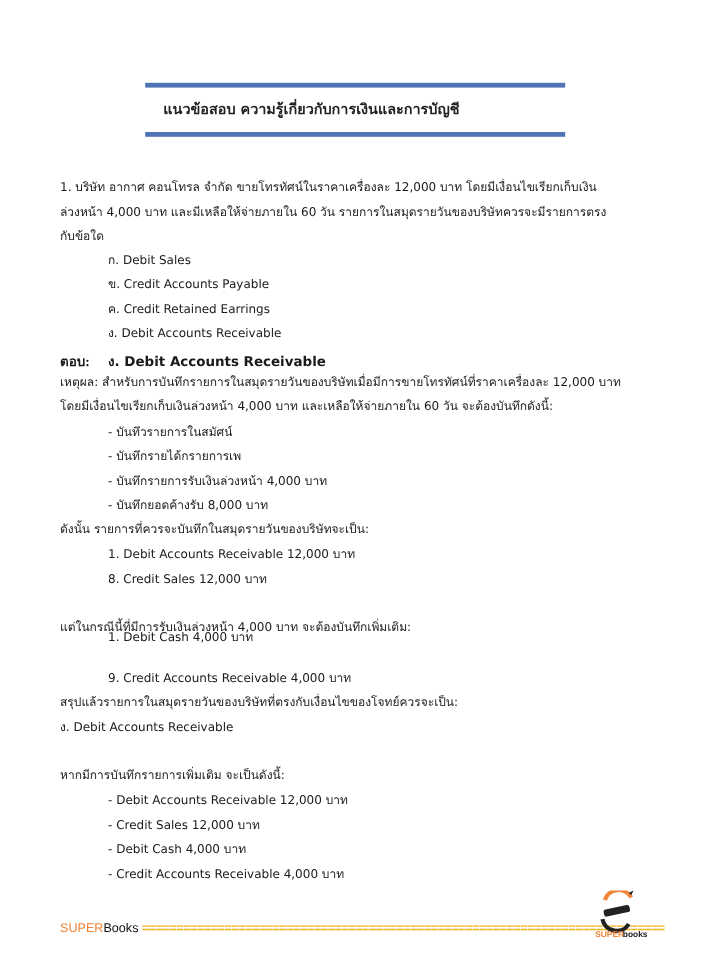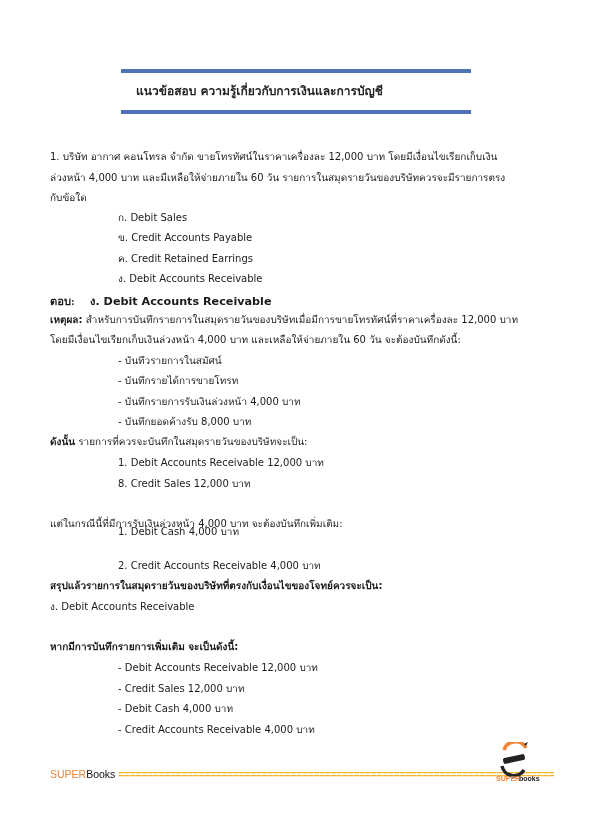--- a/index.html
+++ b/index.html
@@ -2,22 +2,22 @@
 <html><head>
 <meta charset="utf-8">
 <style>
   html, body { margin:0; padding:0; background:#ffffff; }
   body { width:605px; height:815px; position:relative; overflow:hidden;
          font-family:"DejaVu Sans", "Liberation Sans", sans-serif; color:#1a1a1a; }
   .rule { position:absolute; left:121px; width:350px; height:4px; background:#4f73b5; }
   .title { position:absolute; left:0; width:519px; top:81px; text-align:center;
            font-size:12px; font-weight:bold; color:#222; }
   .line { position:absolute; left:50px; font-size:10px; white-space:nowrap; line-height:14px; }
-  .b { font-weight:bold; }
-  .indent1 { left:90px;margin-left:28px; }
+  .b { font-weight:normal; }
+  .indent1 { left:90px; }
   .ans-label { position:absolute; left:50px; font-size:11.2px; font-weight:bold;font-family:Liberation Serif, serif; }
   .ans-text { position:absolute; left:90px; font-size:11.2px; font-weight:bold; }
   .footer { position:absolute; left:50px; top:768px; font-size:10.5px; white-space:nowrap;
             font-family:"Liberation Sans", sans-serif; }
   .footer .super { color:#f0853a; }
   .footer .books { color:#111; }
   .footer .dashes { color:#f2b321; font-weight:bold; letter-spacing:-0.4px; }
   .logo { position:absolute; left:490px; top:742px; width:56px; height:42px; }
 </style>
 </head>
@@ -40,33 +40,33 @@
 
   <div class="ans-label" style="top:292px">ตอบ:</div>
   <div class="ans-text" style="top:292px">ง. Debit Accounts Receivable</div>
 
   <div class="line" style="top:313px">
     <span class="b">เหตุผล:</span><span> สำหรับการบันทึกรายการในสมุดรายวันของบริษัทเมื่อมีการขายโทรทัศน์ที่ราคาเครื่องละ  12,000 บาท</span>
   </div>
   <div class="line" style="top:333px">โดยมีเงื่อนไขเรียกเก็บเงินล่วงหน้า 4,000 บาท และเหลือให้จ่ายภายใน 60 วัน จะต้องบันทึกดังนี้:</div>
 
   <div class="line indent1" style="top:354px">- บันทึวรายการในสมัศน์</div>
-  <div class="line indent1" style="top:374px">- บันทึกรายได้การขายโทรท</div>
+  <div class="line indent1" style="top:374px">- บันทึกรายได้กรายการเพ</div>
   <div class="line indent1" style="top:395px">- บันทึกรายการรับเงินล่วงหน้า 4,000 บาท</div>
   <div class="line indent1" style="top:415px">- บันทึกยอดค้างรับ 8,000 บาท</div>
 
   <div class="line" style="top:435px">
     <span class="b">ดังนั้น</span><span> รายการที่ควรจะบันทึกในสมุดรายวันของบริษัทจะเป็น:</span>
   </div>
   <div class="line indent1" style="top:456px">1. Debit Accounts Receivable 12,000 บาท</div>
   <div class="line indent1" style="top:477px">8. Credit Sales 12,000 บาท</div>
 
   <div class="line" style="top:517px">แต่ในกรณีนี้ที่มีการรับเงินล่วงหน้า 4,000 บาท จะต้องบันทึกเพิ่มเติม:</div>
   <div class="line indent1" style="top:525px">1. Debit Cash 4,000 บาท</div>
-  <div class="line indent1" style="top:559px">2. Credit Accounts Receivable 4,000 บาท</div>
+  <div class="line indent1" style="top:559px">9. Credit Accounts Receivable 4,000 บาท</div>
 
   <div class="line b" style="top:579px">สรุปแล้วรายการในสมุดรายวันของบริษัทที่ตรงกับเงื่อนไขของโจทย์ควรจะเป็น:</div>
   <div class="line" style="top:600px">ง. Debit Accounts Receivable</div>
 
   <div class="line b" style="top:640px">หากมีการบันทึกรายการเพิ่มเติม จะเป็นดังนี้:</div>
   <div class="line indent1" style="top:661px">- Debit Accounts Receivable 12,000 บาท</div>
   <div class="line indent1" style="top:682px">- Credit Sales 12,000 บาท</div>
   <div class="line indent1" style="top:702px">- Debit Cash 4,000 บาท</div>
   <div class="line indent1" style="top:723px">- Credit Accounts Receivable 4,000 บาท</div>
 

